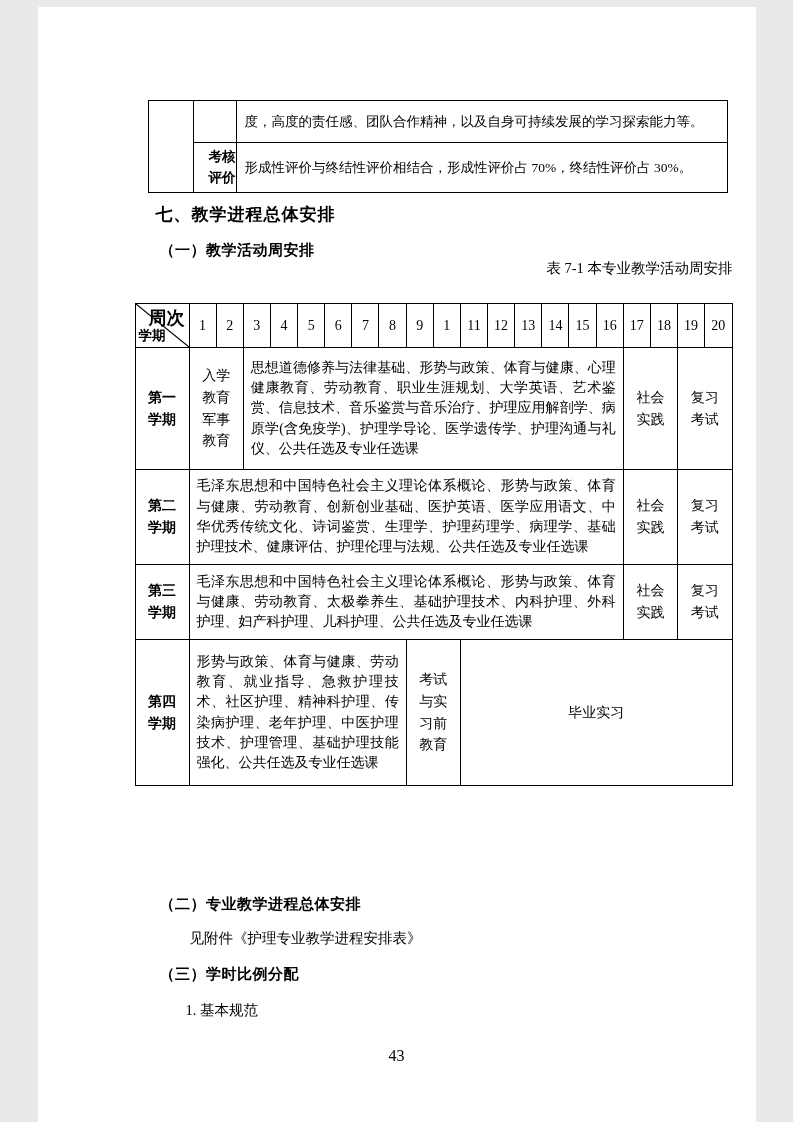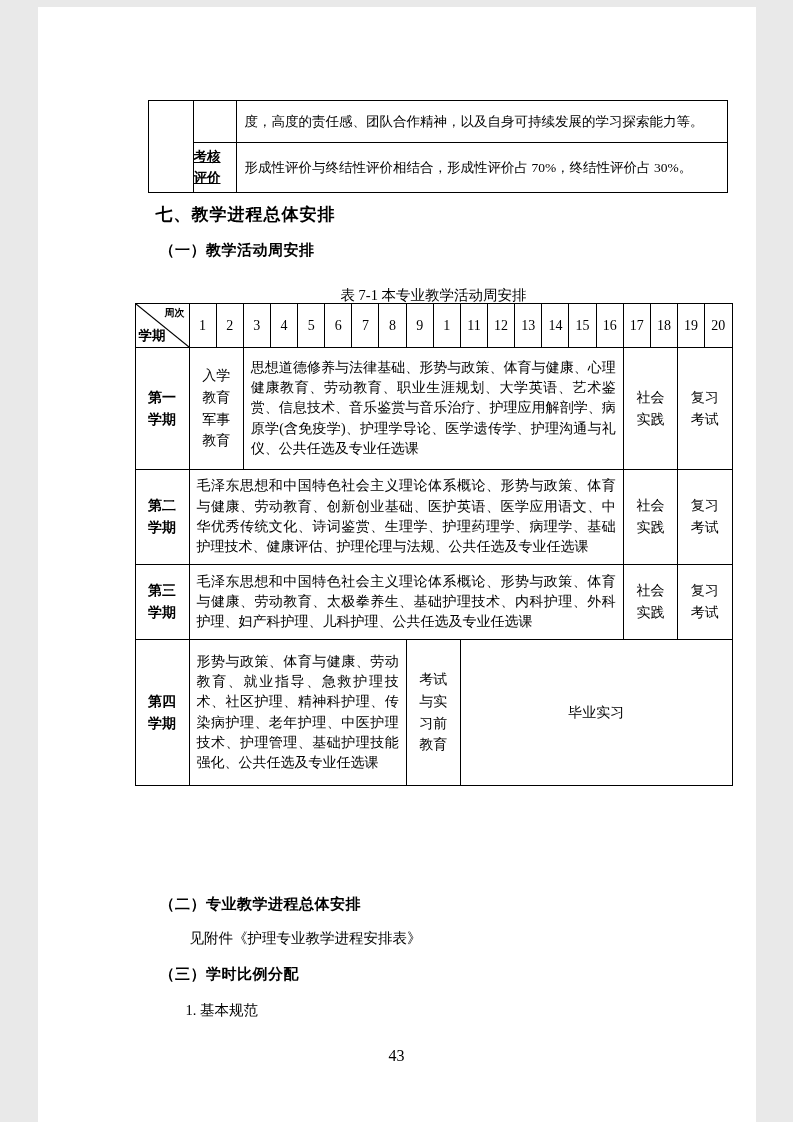--- a/index.html
+++ b/index.html
@@ -14,30 +14,30 @@
     margin:7px auto;
   }
   table { border-collapse:collapse; table-layout:fixed; }
   td,th { border:1px solid #000; vertical-align:middle; font-weight:normal; }
 
   
   .top-table { position:absolute; left:110px; top:93px; width:580px; }
   .top-table td { font-size:13.5px; }
   .top-table .r1 { height:42px; }
   .top-table .r2 { height:50px; }
-  .top-table .lbl { text-align:left; font-weight:bold; white-space:pre-line; line-height:1.5;text-decoration:underline; }
+  .top-table .lbl { text-align:right; font-weight:bold; white-space:pre-line; line-height:1.5; }
   .top-table .txt { padding:2px 8px; text-align:justify; }
 
   
   .h-section { position:absolute; left:118px; top:196px; font-size:17px; font-weight:bold; letter-spacing:1px; }
   .h-sub { position:absolute; font-size:15px; font-weight:bold; letter-spacing:0.5px; }
   .h-sub1 { left:122px; top:234px; }
   .h-sub2 { left:122px; top:888px; }
   .h-sub3 { left:122px; top:958px; }
-  .caption { position:absolute; left:97px; top:279px; width:598px; text-align:center; font-size:14.5px; }
+  .caption { position:absolute; left:97px; top:252px; width:598px; text-align:right; font-size:14.5px; }
   .body-line { position:absolute; font-size:14.5px; }
   .attach-line { left:152px; top:922px; }
   .basic-line { left:148px; top:994px; }
   .page-num { position:absolute; left:0; top:1040px; width:100%; text-align:center; font-size:16px; }
 
   
   .main-table { position:absolute; left:97px; top:296px; width:598px; }
   .main-table td, .main-table th { font-size:14px; }
   .row-head { height:44px; }
   .row-s1 { height:122px; }
@@ -49,21 +49,21 @@
 
   .week-num { text-align:center; font-size:13px; padding:0; }
   .sem-label { text-align:center; font-weight:bold; white-space:pre-line; line-height:1.55; }
   .vcell { text-align:center; white-space:pre-line; line-height:1.55; }
   .courses { padding:2px 7px; text-align:justify; line-height:1.45; }
   .center-cell { text-align:center; white-space:pre-line; line-height:1.55; }
 
   
   .diag { position:relative; padding:0; overflow:hidden; }
   .diag svg { position:absolute; left:0; top:0; width:100%; height:100%; }
-  .diag .t { position:absolute; right:4px; top:2px; font-size:10px; font-weight:bold; }
+  .diag .t { position:absolute; right:4px; top:2px; font-size:18px; font-weight:bold; }
   .diag .b { position:absolute; left:3px; bottom:2px; font-size:13.5px; font-weight:bold; }
 </style>
 </head>
 <body>
 
 <div class="page">
 
   <table class="top-table">
     <colgroup>
         <col style="width:45px">

